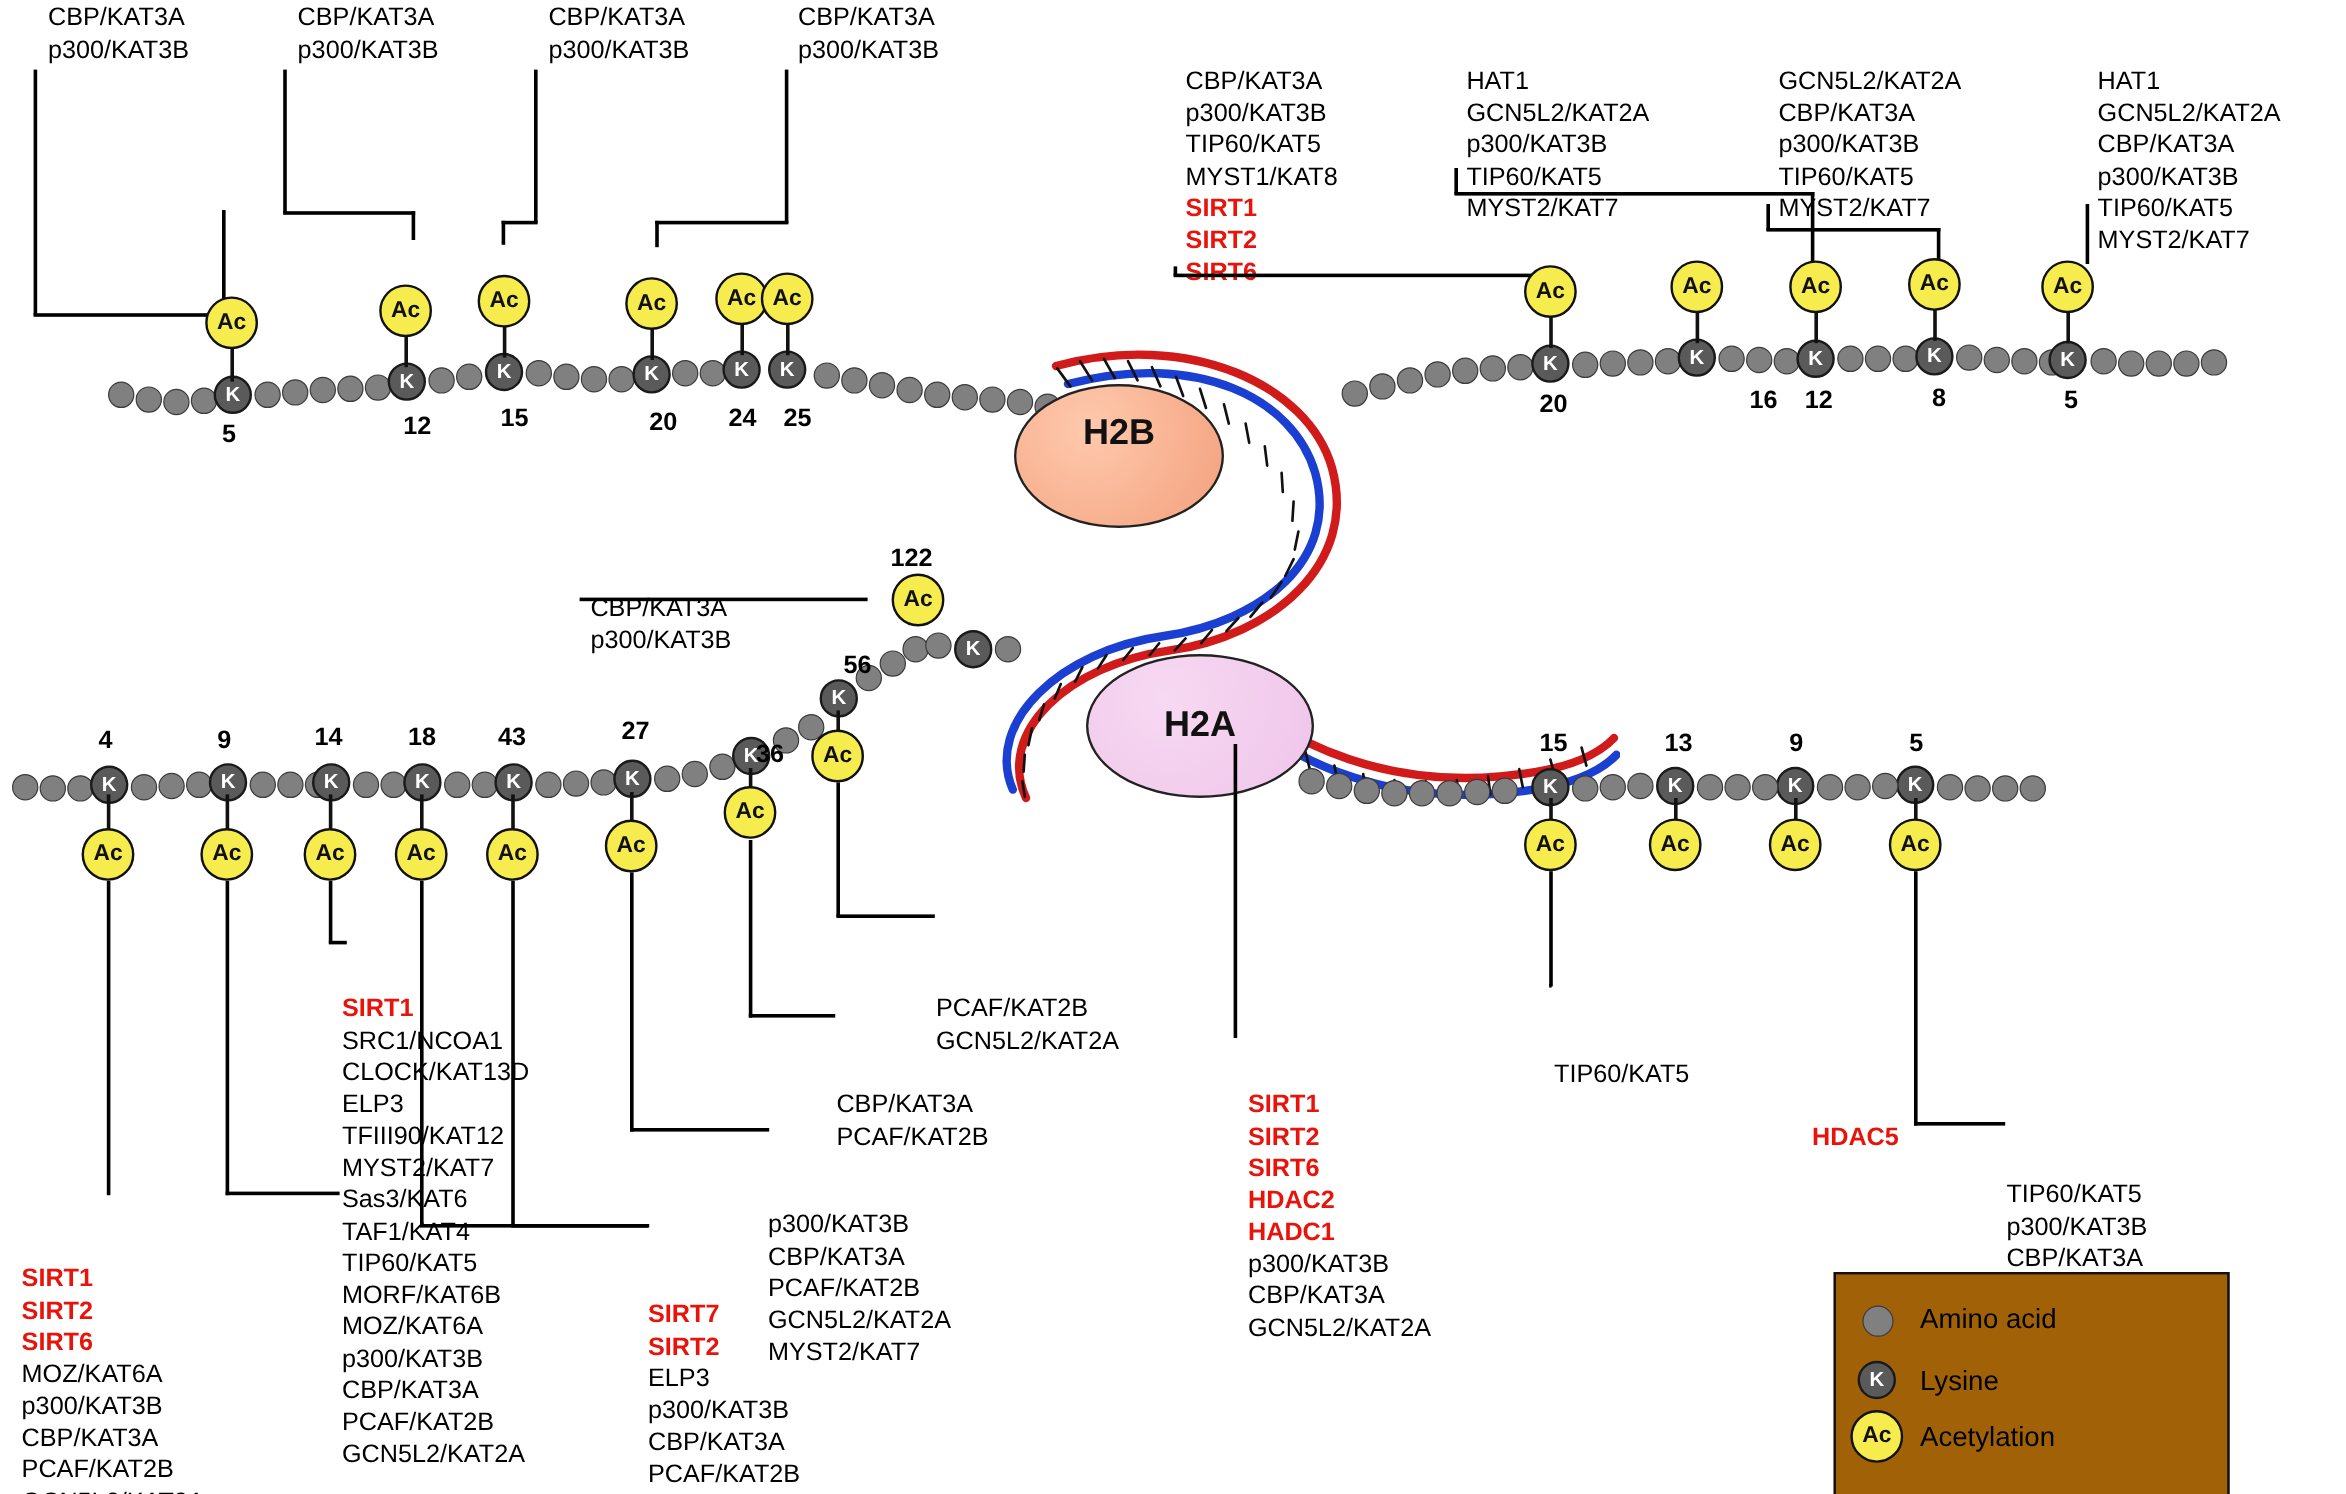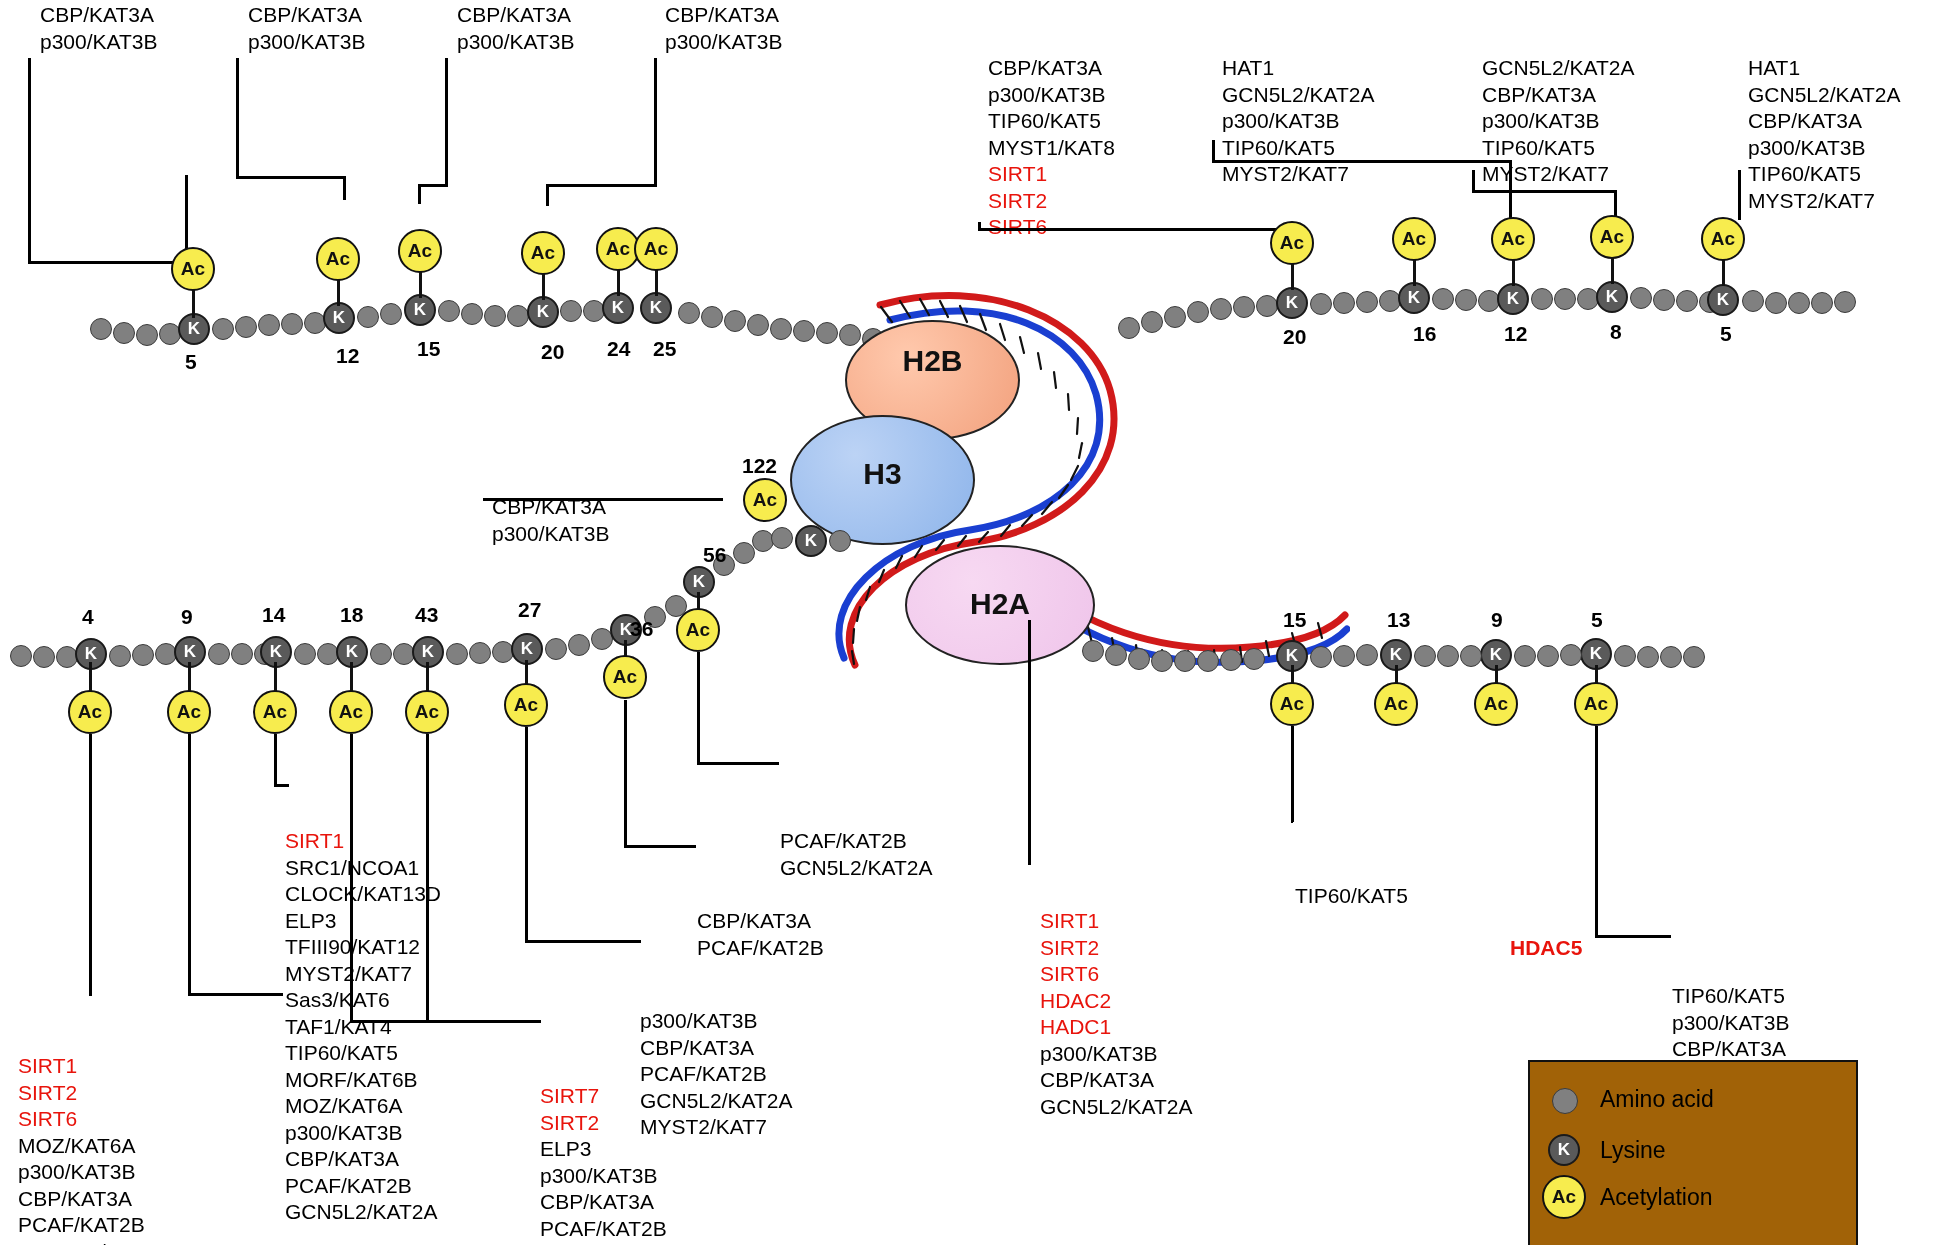--- a/index.html
+++ b/index.html
@@ -14,21 +14,21 @@
   #stage { position:absolute; left:0; top:0; width:1955px; height:1245px; }
 
   .lbl {
     position:absolute;
     font-size:21px;
     line-height:26.5px;
     white-space:pre;
     color:#000;
   }
   .lbl.red { color:#e8140c; font-weight:bold; }
-  .lbl .r { color:#e8140c; font-weight:normal; display:block; }
+  .lbl .r { color:#e8140c; font-weight:bold; display:block; }
   .lbl .b { color:#000; display:block; }
 
   .num {
     position:absolute;
     font-size:21px;
     font-weight:bold;
     color:#000;
     white-space:pre;
   }
 
@@ -254,21 +254,21 @@
   <div class="stem" style="left:1413px; top:228px; height:58px;"></div>
   <div class="ac" style="left:1392px; top:217px;">Ac</div>
   <div class="stem" style="left:1512px; top:228px; height:58px;"></div>
   <div class="ac" style="left:1491px; top:217px;">Ac</div>
   <div class="stem" style="left:1611px; top:226px; height:58px;"></div>
   <div class="ac" style="left:1590px; top:215px;">Ac</div>
   <div class="stem" style="left:1722px; top:228px; height:58px;"></div>
   <div class="ac" style="left:1701px; top:217px;">Ac</div>
 
   <div class="num" style="left:1283px; top:325px;">20</div>
-  <div class="num" style="left:1413px; top:322px;">16</div>
+  <div class="num" style="left:1458px; top:322px;">16</div>
   <div class="num" style="left:1504px; top:322px;">12</div>
   <div class="num" style="left:1610px; top:320px;">8</div>
   <div class="num" style="left:1720px; top:322px;">5</div>
 
   <svg class="dna" style="left:760px; top:280px;" width="460" height="420" viewBox="0 0 460 420">
     <g fill="none" stroke-linecap="round">
       <path d="M120,25 C230,-5 330,40 350,110 C372,190 300,250 215,262 C130,274 70,330 95,385" stroke="#d11a1a" stroke-width="7"></path>
       <path d="M130,40 C238,12 318,52 336,114 C356,186 292,238 210,250 C124,262 60,322 84,378" stroke="#1a3fd1" stroke-width="7"></path>
       <g stroke="#111" stroke-width="2.2">
         <path d="M121,27 L132,42"></path>
@@ -321,23 +321,20 @@
           <path d="M246,86 L249,101"></path>
           <path d="M272,78 L276,93"></path>
         <path d="M298,68 L302,83"></path>
       </g>
     </g>
   </svg>
 
   <div class="histone" id="h2b">
       <span>H2B</span>
     </div>
-  <div class="histone" id="h3">
-      <span>H3</span>
-    </div>
   <div class="histone" id="h2a">
       <span>H2A</span>
     </div>
 
   <div class="lbl" style="left:492px; top:441px;">
     <span class="b">CBP/KAT3A</span><span class="b">p300/KAT3B</span>
   </div>
   <div class="leader" style="left:483px; top:498px; width:240px; height:3px;"></div>
   <div class="ac" style="left:743px; top:478px;">Ac</div>
   <div class="num" style="left:742px; top:454px;">122</div>

